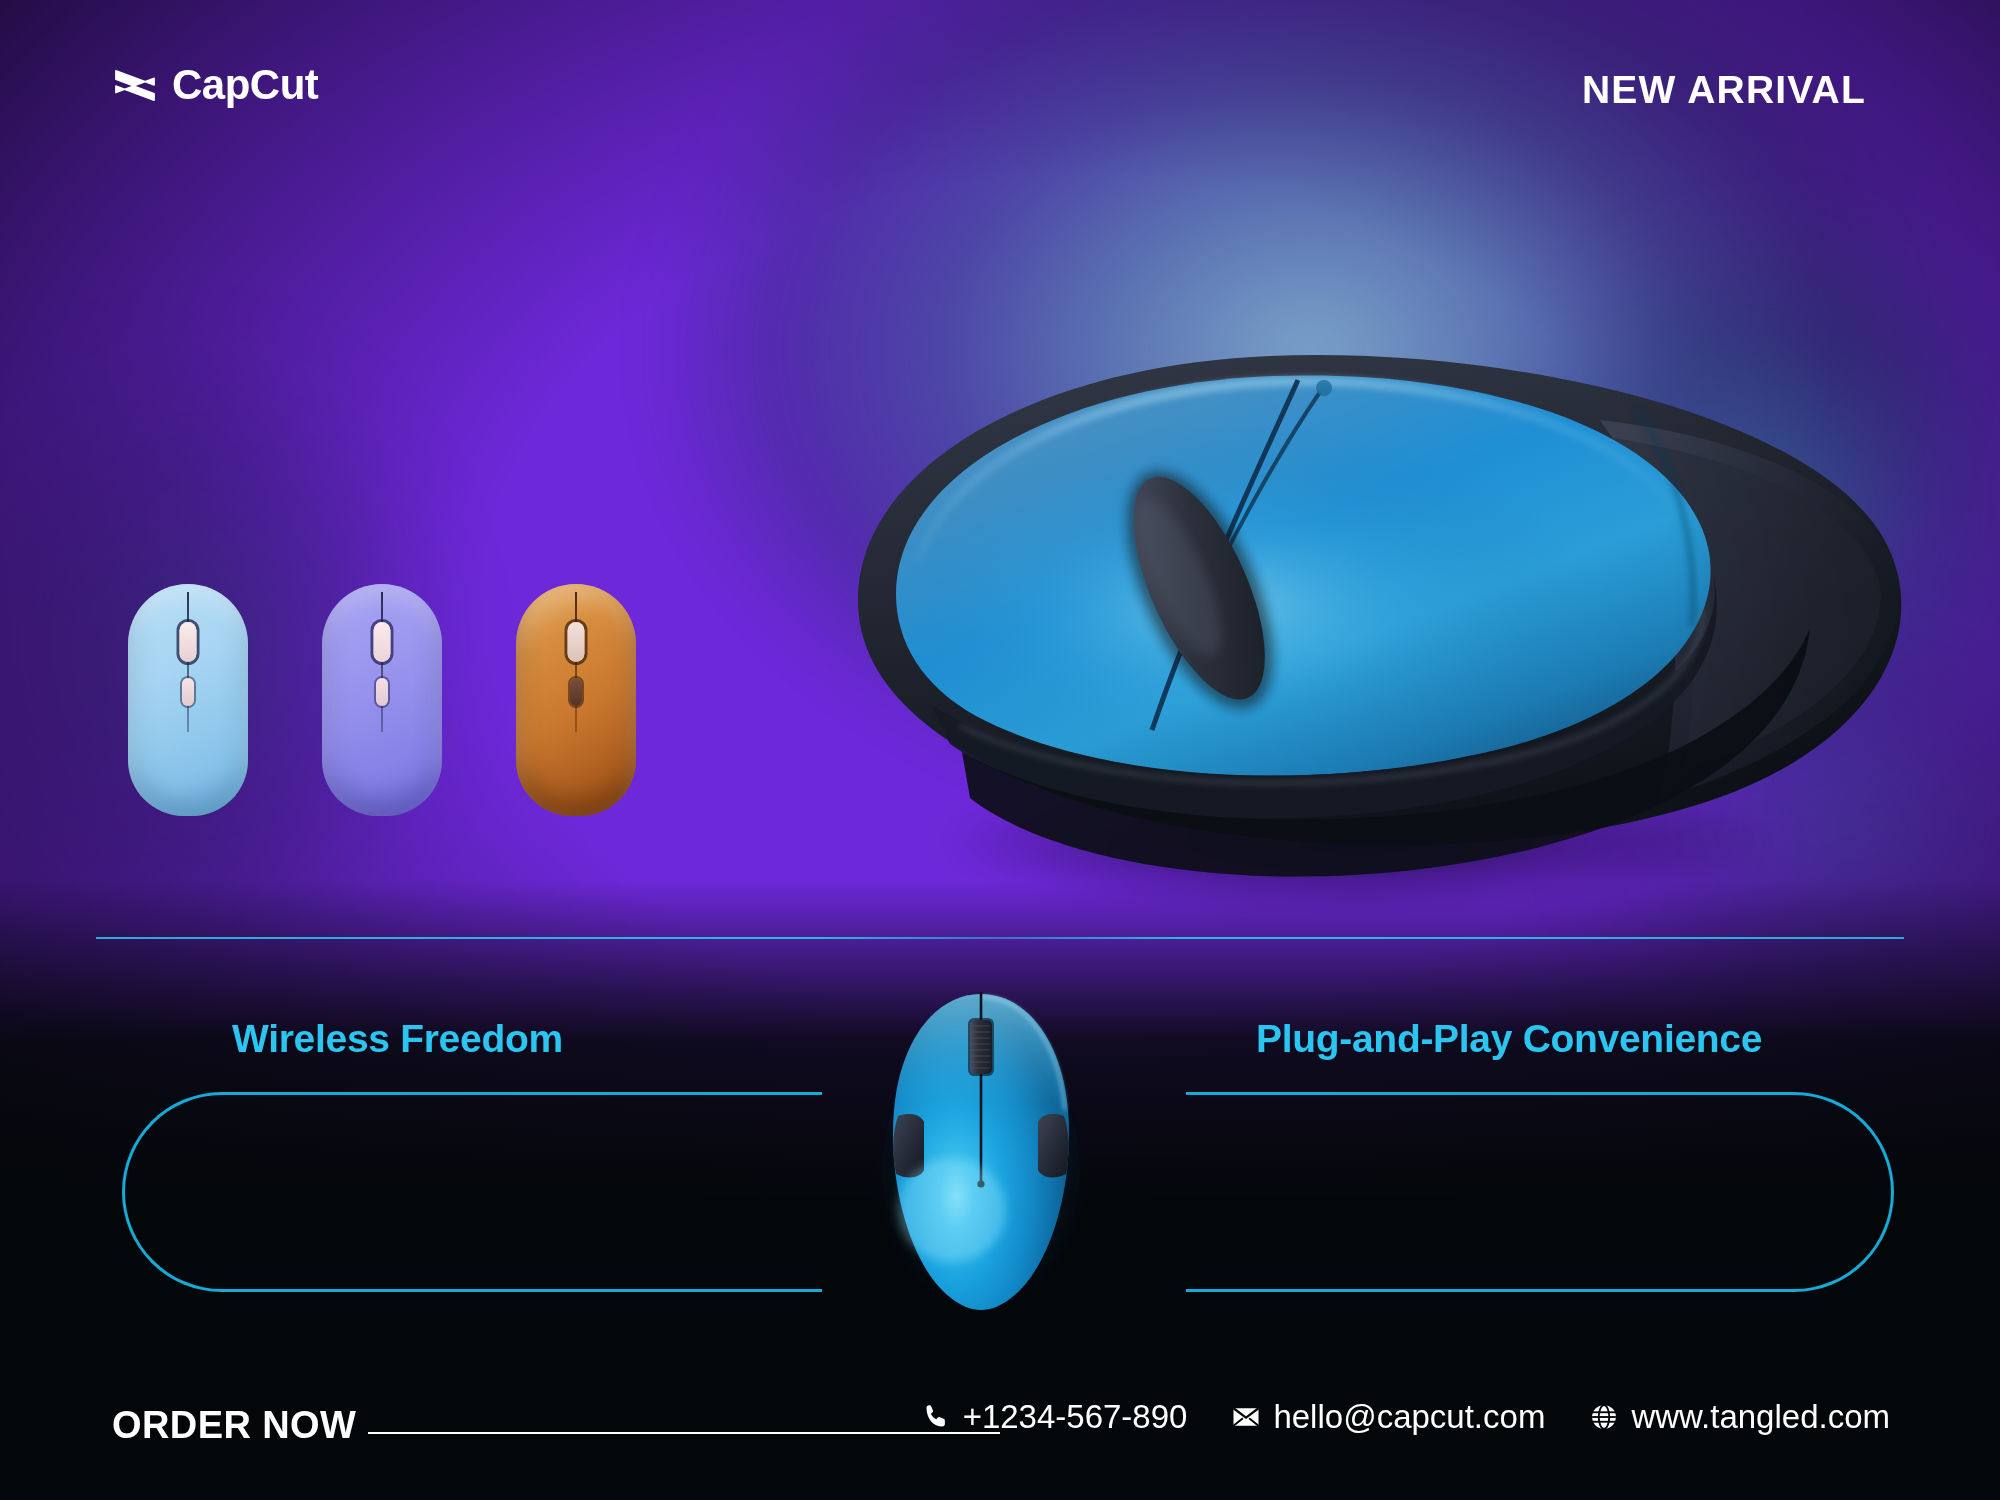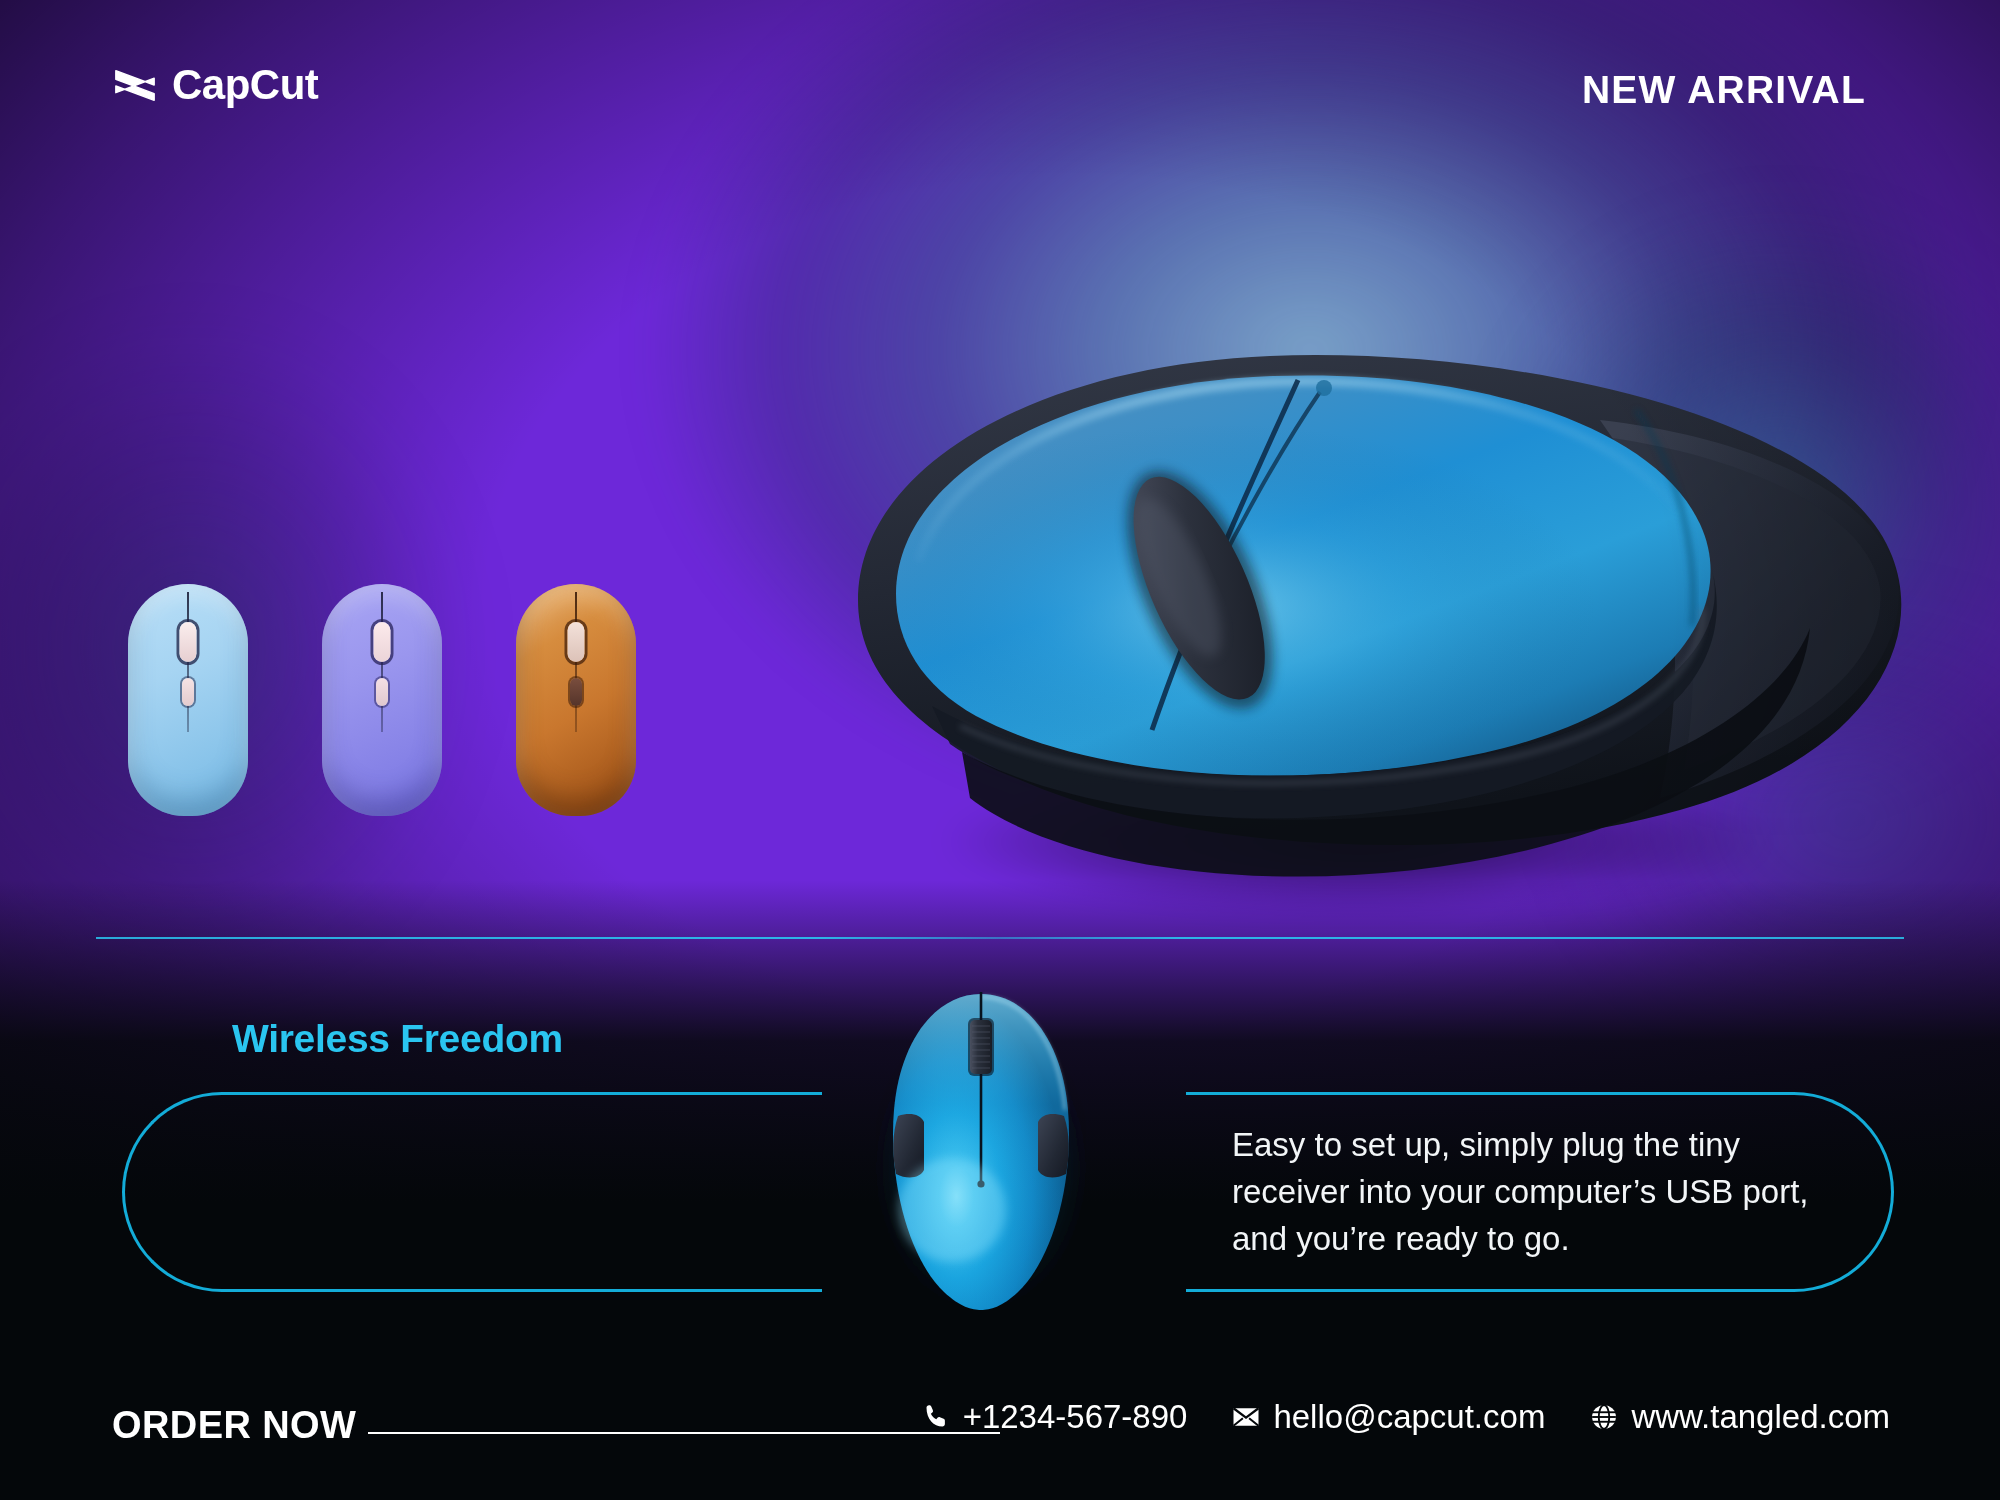--- a/index.html
+++ b/index.html
@@ -324,21 +324,23 @@
 
   <div class="divider"></div>
 
   <div class="pill pill-left"></div>
   <div class="pill pill-right"></div>
 
   <div class="feat feat-left">
     <div class="feat-title">Wireless Freedom</div>
   </div>
 
-  <div class="feat-body body-right">Easy to set up, simply plug the tiny receiver into your computer’s USB port, and you’re ready to go.</div>
+  <div class="feat feat-right">
+    <div class="feat-title">Plug-and-Play Convenience</div>
+  </div>
 
   <div id="center-mouse">
     <svg viewBox="0 0 210 330" xmlns="http://www.w3.org/2000/svg">
       <defs>
         <radialGradient id="cmBody" cx="0.36" cy="0.64" r="0.62">
           <stop offset="0" stop-color="#7FE0FA"></stop>
           <stop offset="0.16" stop-color="#3FC3F0"></stop>
           <stop offset="0.42" stop-color="#1AA5E0"></stop>
           <stop offset="0.70" stop-color="#1187C6"></stop>
           <stop offset="1" stop-color="#0B5F94"></stop>

